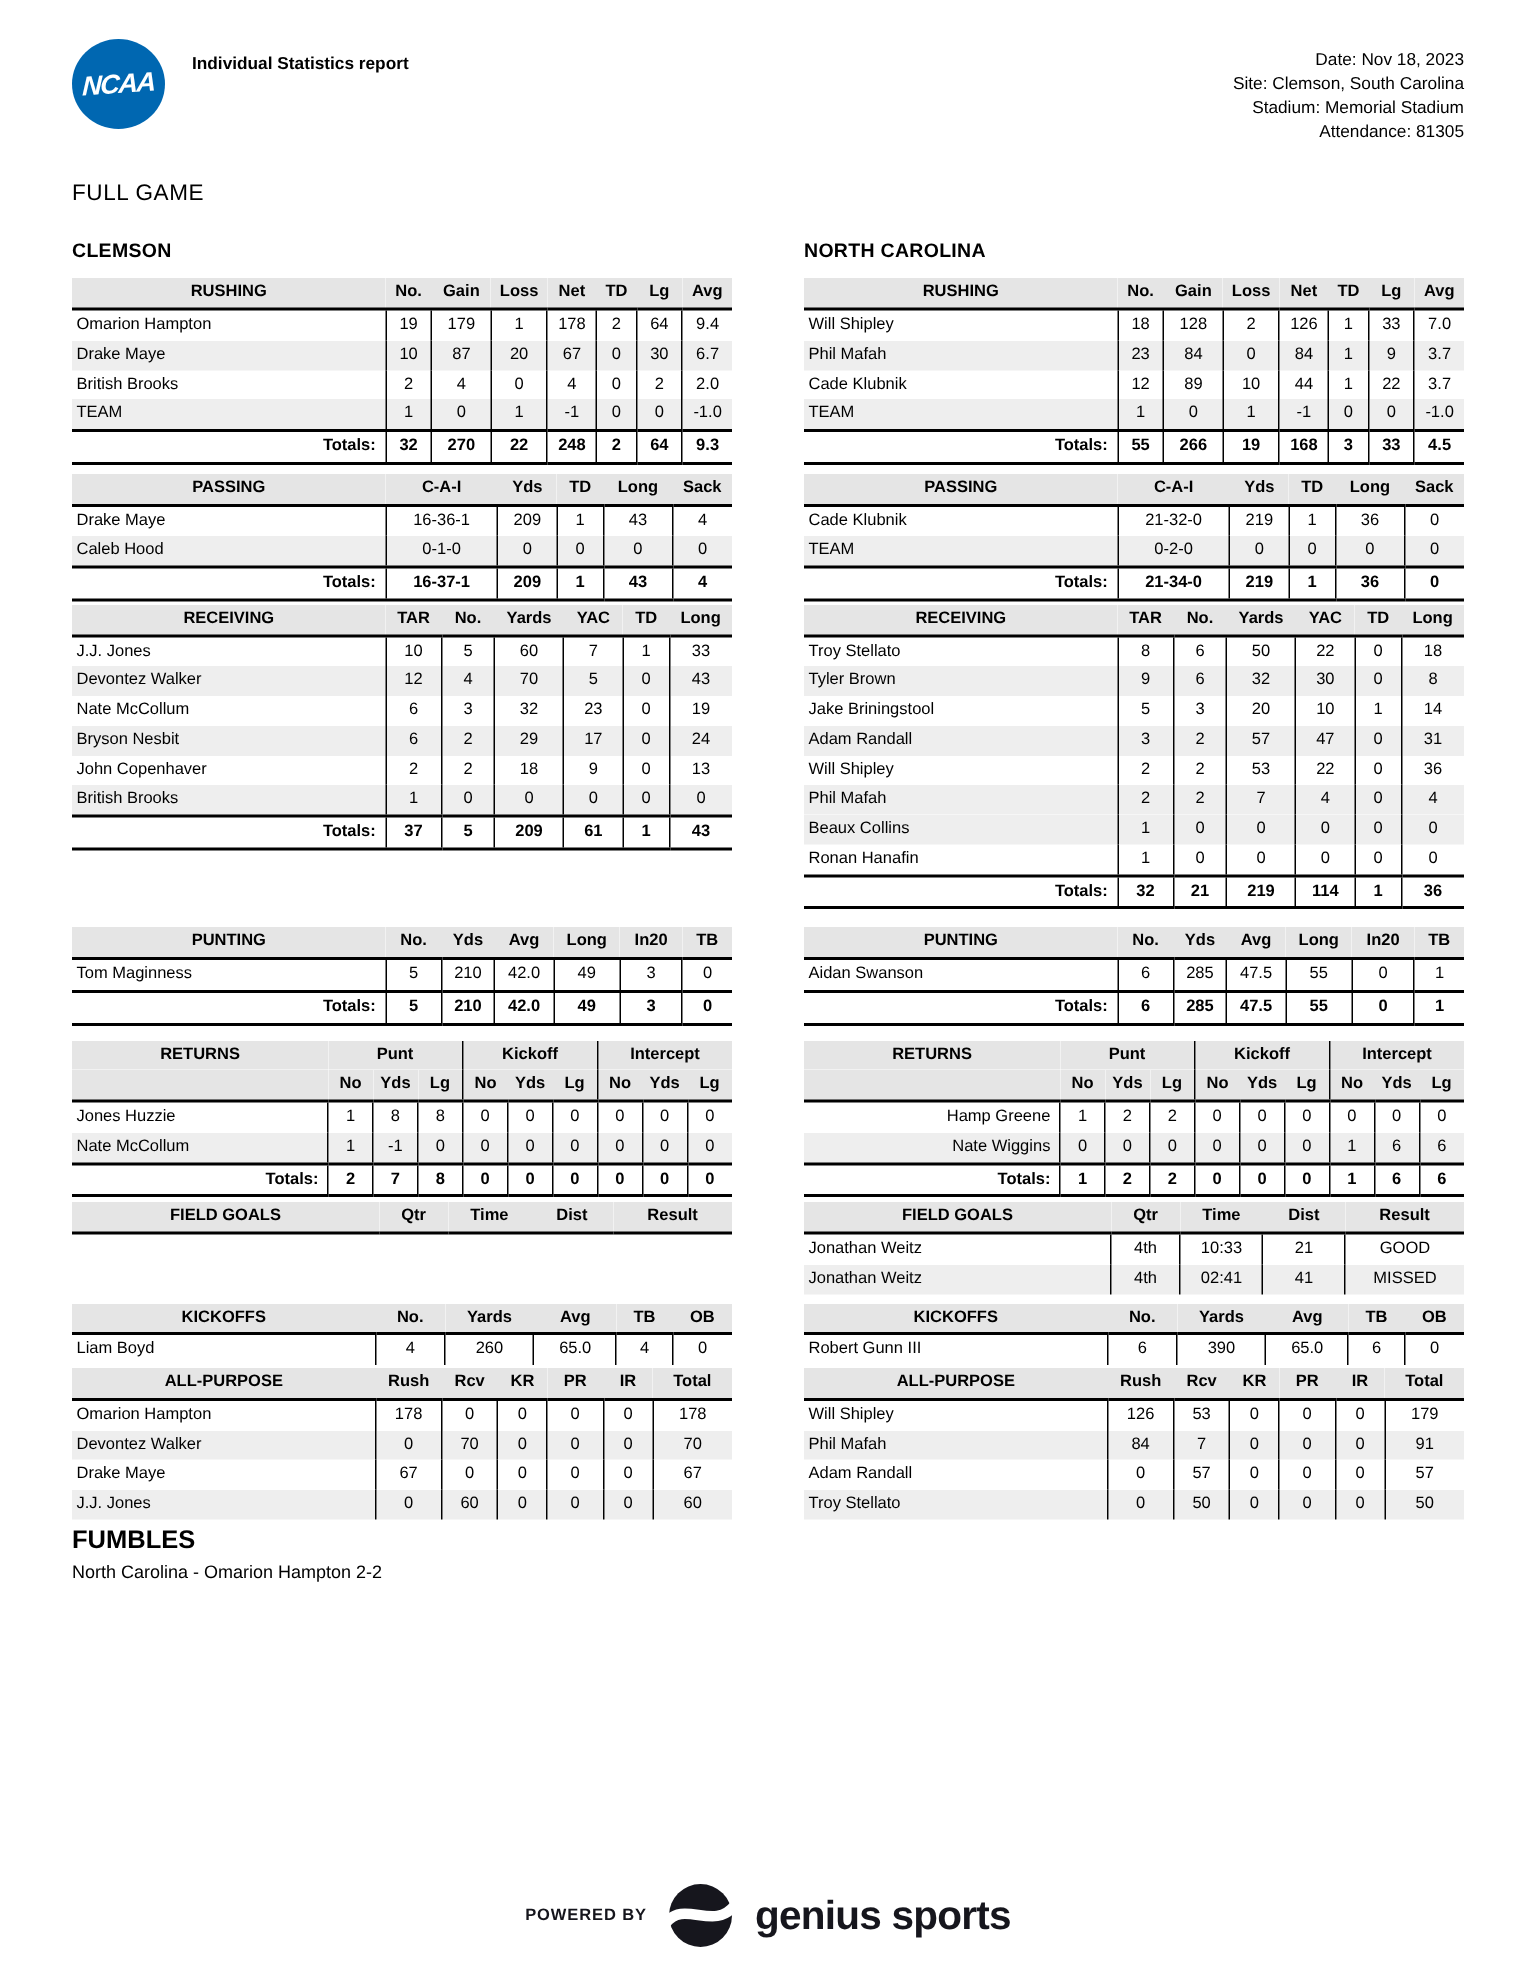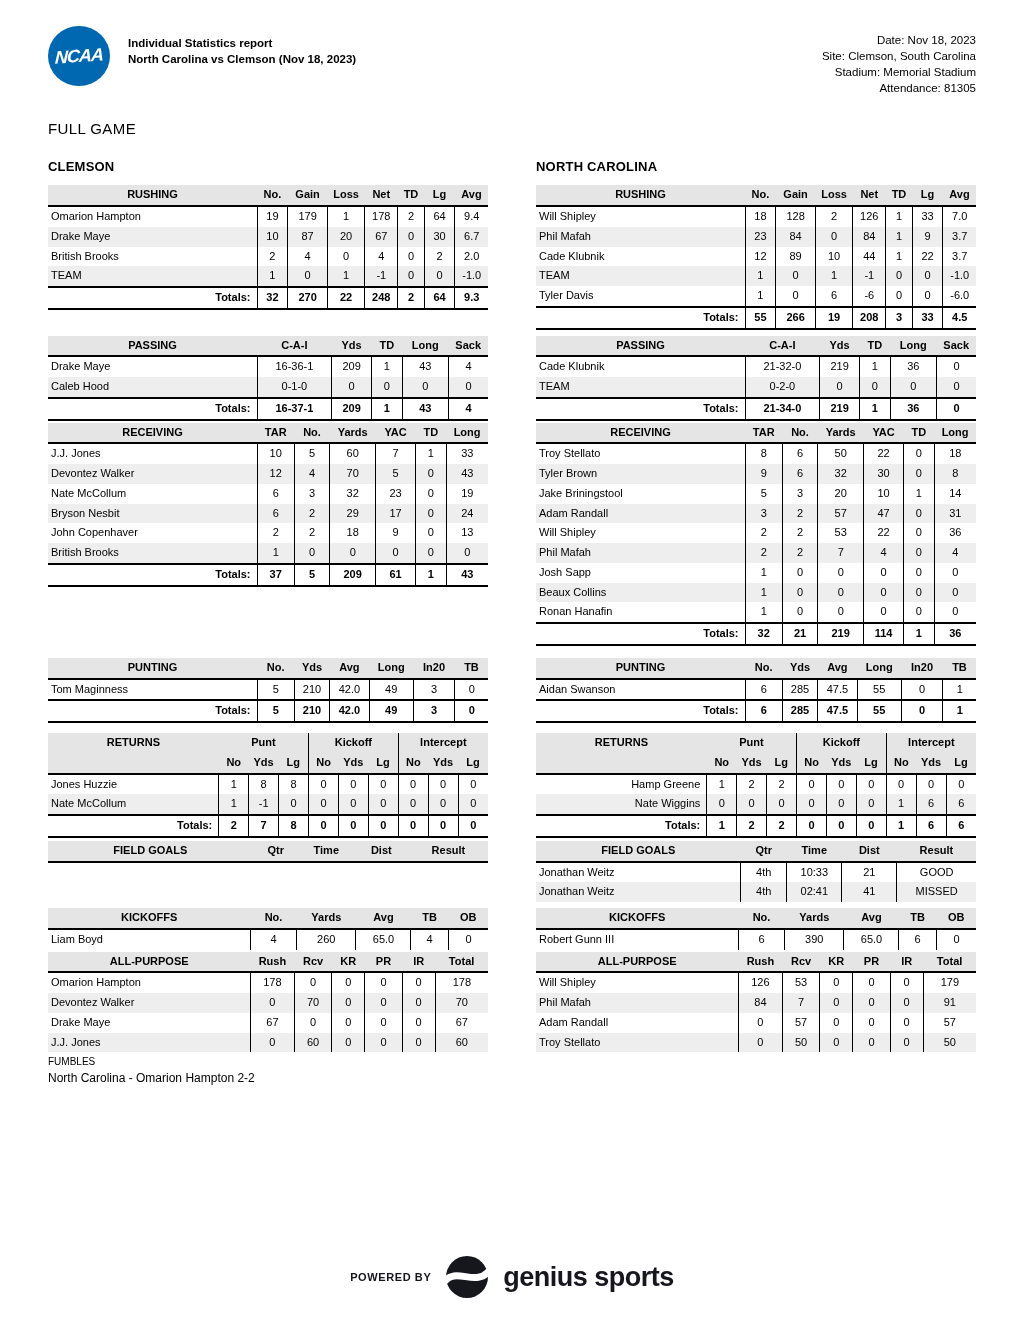--- a/index.html
+++ b/index.html
@@ -36,40 +36,39 @@
   table.stat tfoot td.num{border-left:1px solid #000;}
   table.stat tfoot td.tlabel{text-align:right;padding-right:6px;}
   
   table.sec-returns thead tr:first-child th{border-bottom:none;}
   table.sec-returns thead th.g{border-left:1px solid #000;}
   
   .team1 table.sec-returns tbody td.name{text-align:right;padding-right:6px;}
 
   
   .fumbles{margin-top:3px;font-size:12px;line-height:1.35;}
-  .fumbles .ftitle{font-size:10px;margin-bottom:1px;}
+  .fumbles .ftitle{font-size:17px;margin-bottom:1px;font-weight:bold;}
 
   
   .footer{position:absolute;left:0;top:1254px;width:1024px;display:flex;align-items:center;
     justify-content:center;gap:13px;}
   .powered{font-size:11px;font-weight:bold;letter-spacing:.6px;color:#15151c;}
   .brand{font-size:27px;font-weight:bold;color:var(--brand-dark,#16161d);letter-spacing:-.5px;}
 </style>
 </head>
 <body>
 
 <div class="page">
 
   <div class="hdr">
     <div class="ncaa-logo">
       <span>NCAA</span>
     </div>
     <div class="hdr-titles">
       <div>Individual Statistics report</div>
-      <div>North Carolina vs Clemson (Nov 18, 2023)</div>
     </div>
     <div class="hdr-right">
       <div>Date: Nov 18, 2023</div>
       <div>Site: Clemson, South Carolina</div>
       <div>Stadium: Memorial Stadium</div>
       <div>Attendance: 81305</div>
     </div>
   </div>
 
   <div class="full-game">FULL GAME</div>
@@ -215,38 +214,28 @@
             <tr class="alt">
               <td class="name">TEAM</td>
               <td class="num">1</td>
               <td class="num">0</td>
               <td class="num">1</td>
               <td class="num">-1</td>
               <td class="num">0</td>
               <td class="num">0</td>
               <td class="num">-1.0</td>
             </tr>
-            <tr>
-              <td class="name">Tyler Davis</td>
-              <td class="num">1</td>
-              <td class="num">0</td>
-              <td class="num">6</td>
-              <td class="num">-6</td>
-              <td class="num">0</td>
-              <td class="num">0</td>
-              <td class="num">-6.0</td>
-            </tr>
           </tbody>
           <tfoot>
             <tr>
               <td class="tlabel">Totals:</td>
               <td class="num">55</td>
               <td class="num">266</td>
               <td class="num">19</td>
-              <td class="num">208</td>
+              <td class="num">168</td>
               <td class="num">3</td>
               <td class="num">33</td>
               <td class="num">4.5</td>
             </tr>
           </tfoot>
         </table>
       </div>
       <div class="sec-cell team0" style="margin-bottom: 2px;">
         <table class="stat sec-passing">
           <colgroup>
@@ -507,29 +496,20 @@
               <td class="num">36</td>
             </tr>
             <tr class="alt">
               <td class="name">Phil Mafah</td>
               <td class="num">2</td>
               <td class="num">2</td>
               <td class="num">7</td>
               <td class="num">4</td>
               <td class="num">0</td>
               <td class="num">4</td>
-            </tr>
-            <tr>
-              <td class="name">Josh Sapp</td>
-              <td class="num">1</td>
-              <td class="num">0</td>
-              <td class="num">0</td>
-              <td class="num">0</td>
-              <td class="num">0</td>
-              <td class="num">0</td>
             </tr>
             <tr class="alt">
               <td class="name">Beaux Collins</td>
               <td class="num">1</td>
               <td class="num">0</td>
               <td class="num">0</td>
               <td class="num">0</td>
               <td class="num">0</td>
               <td class="num">0</td>
             </tr>

